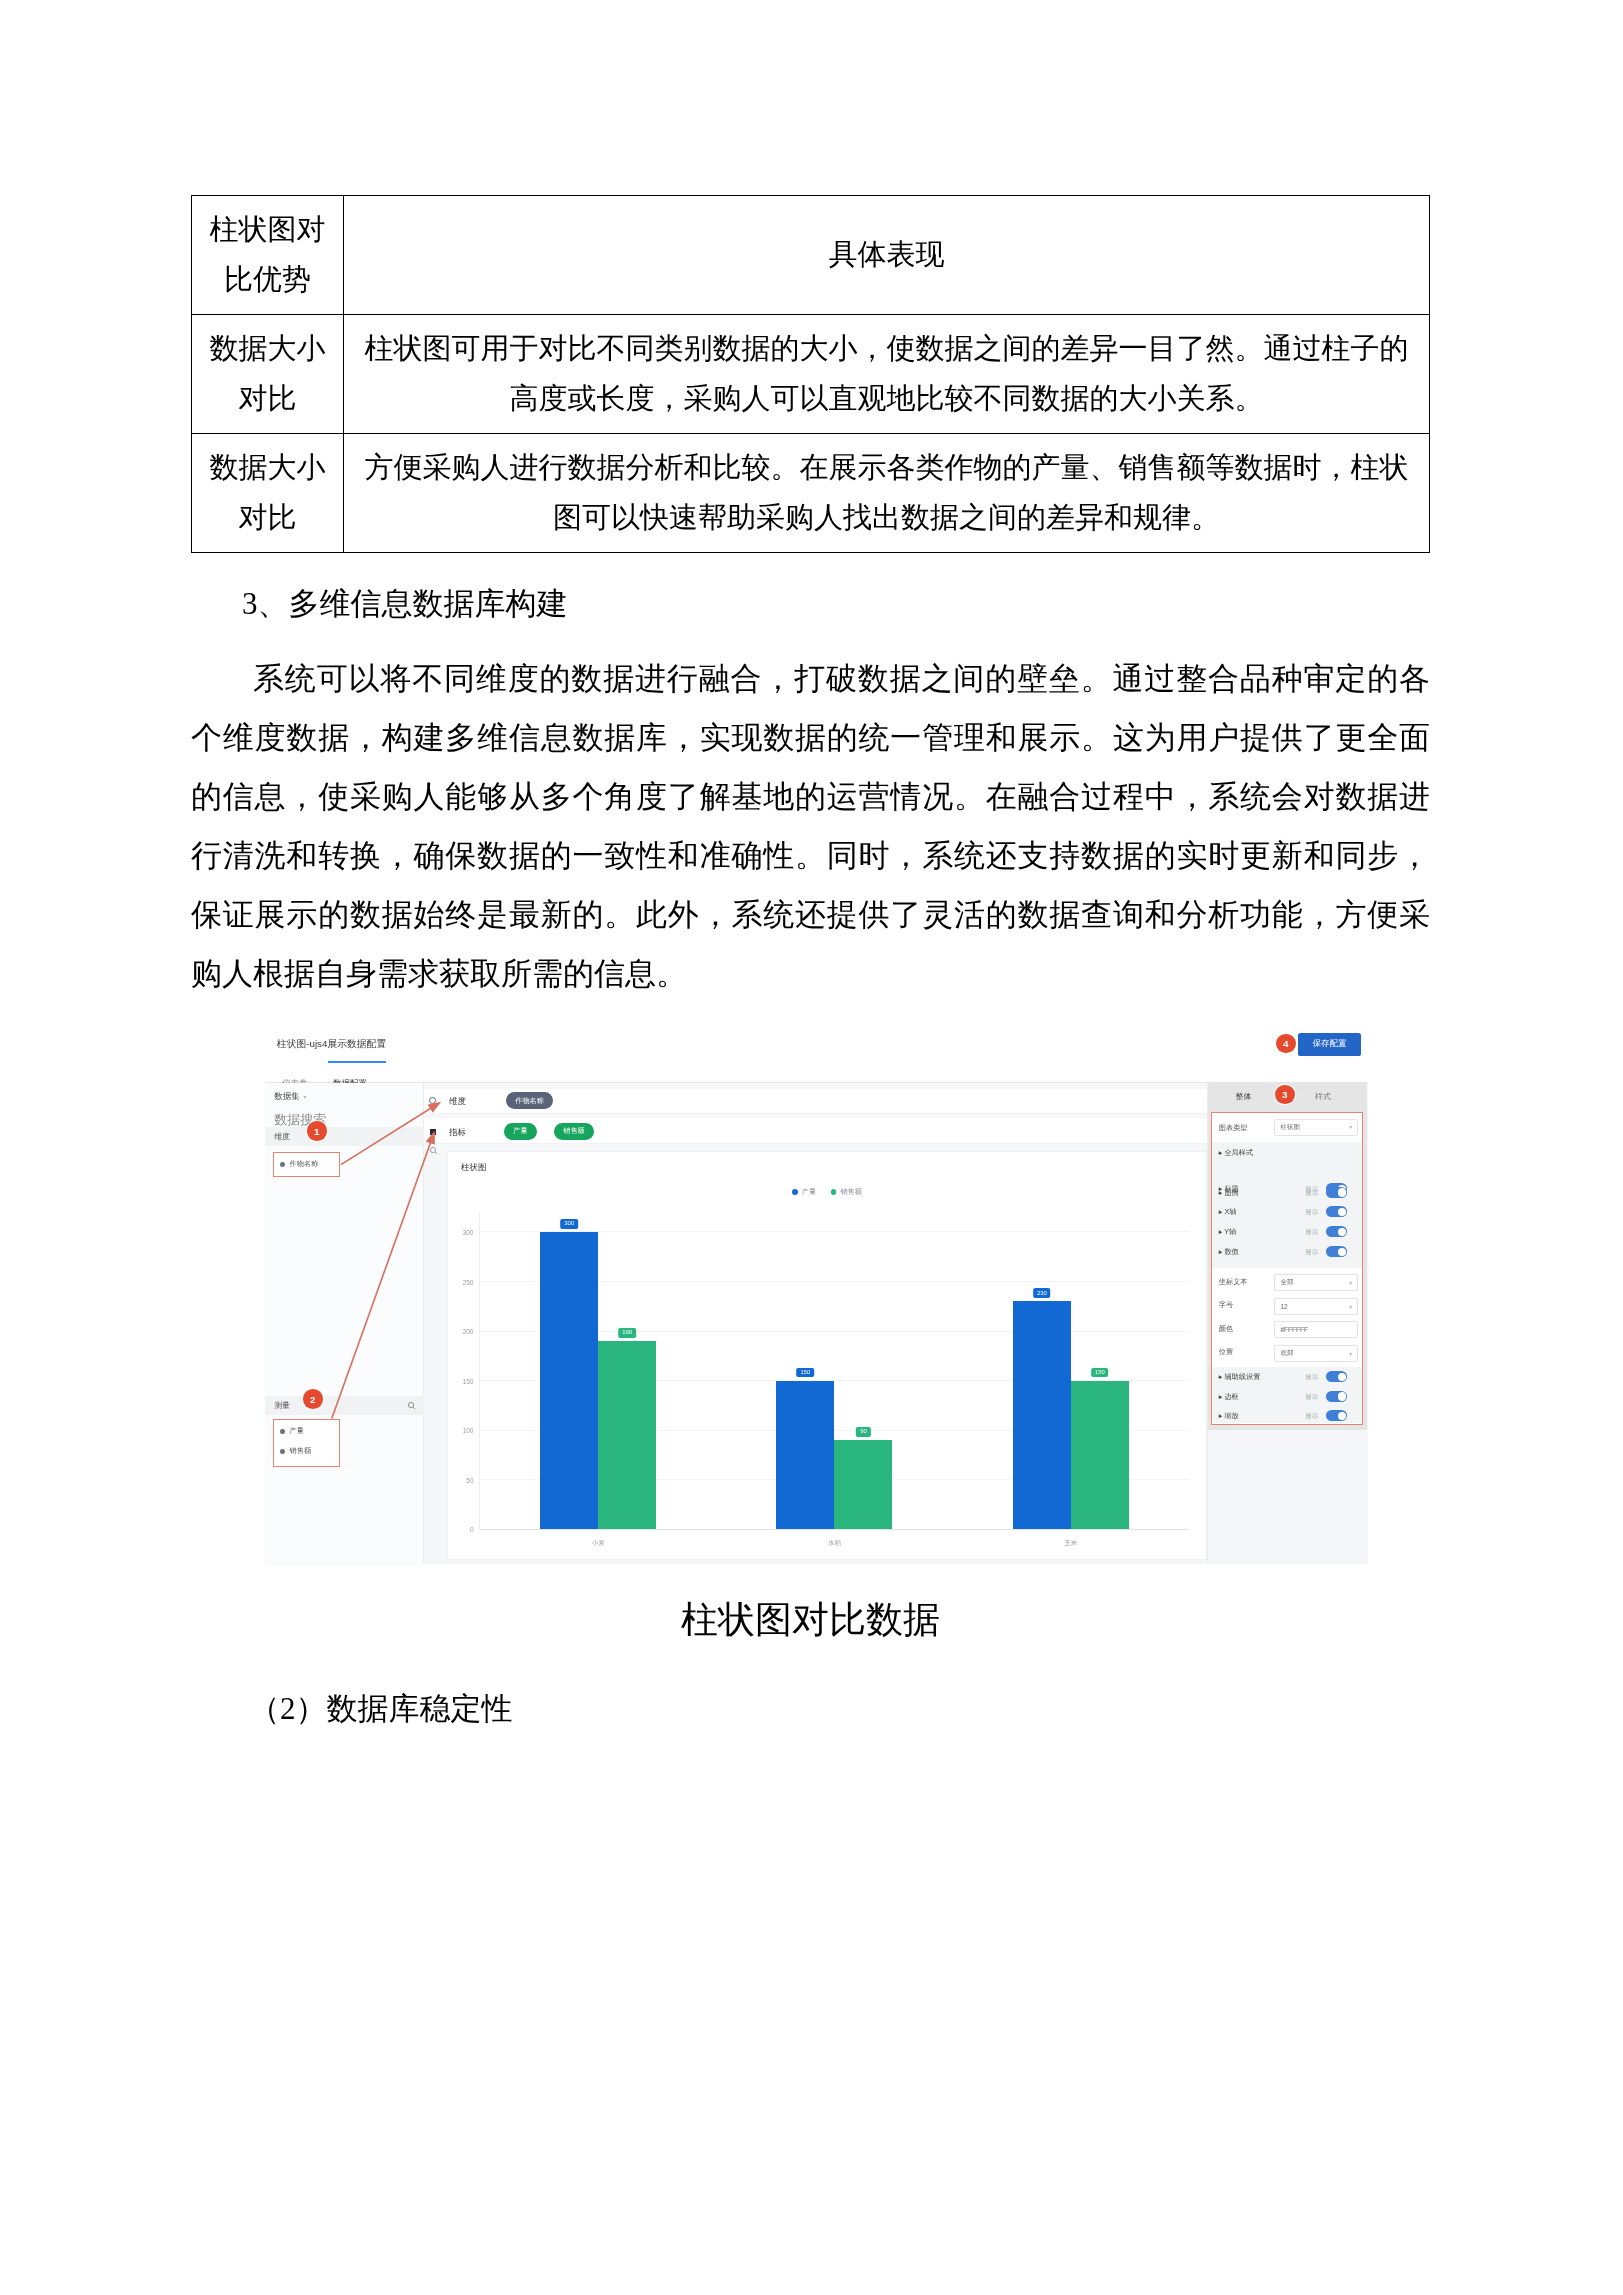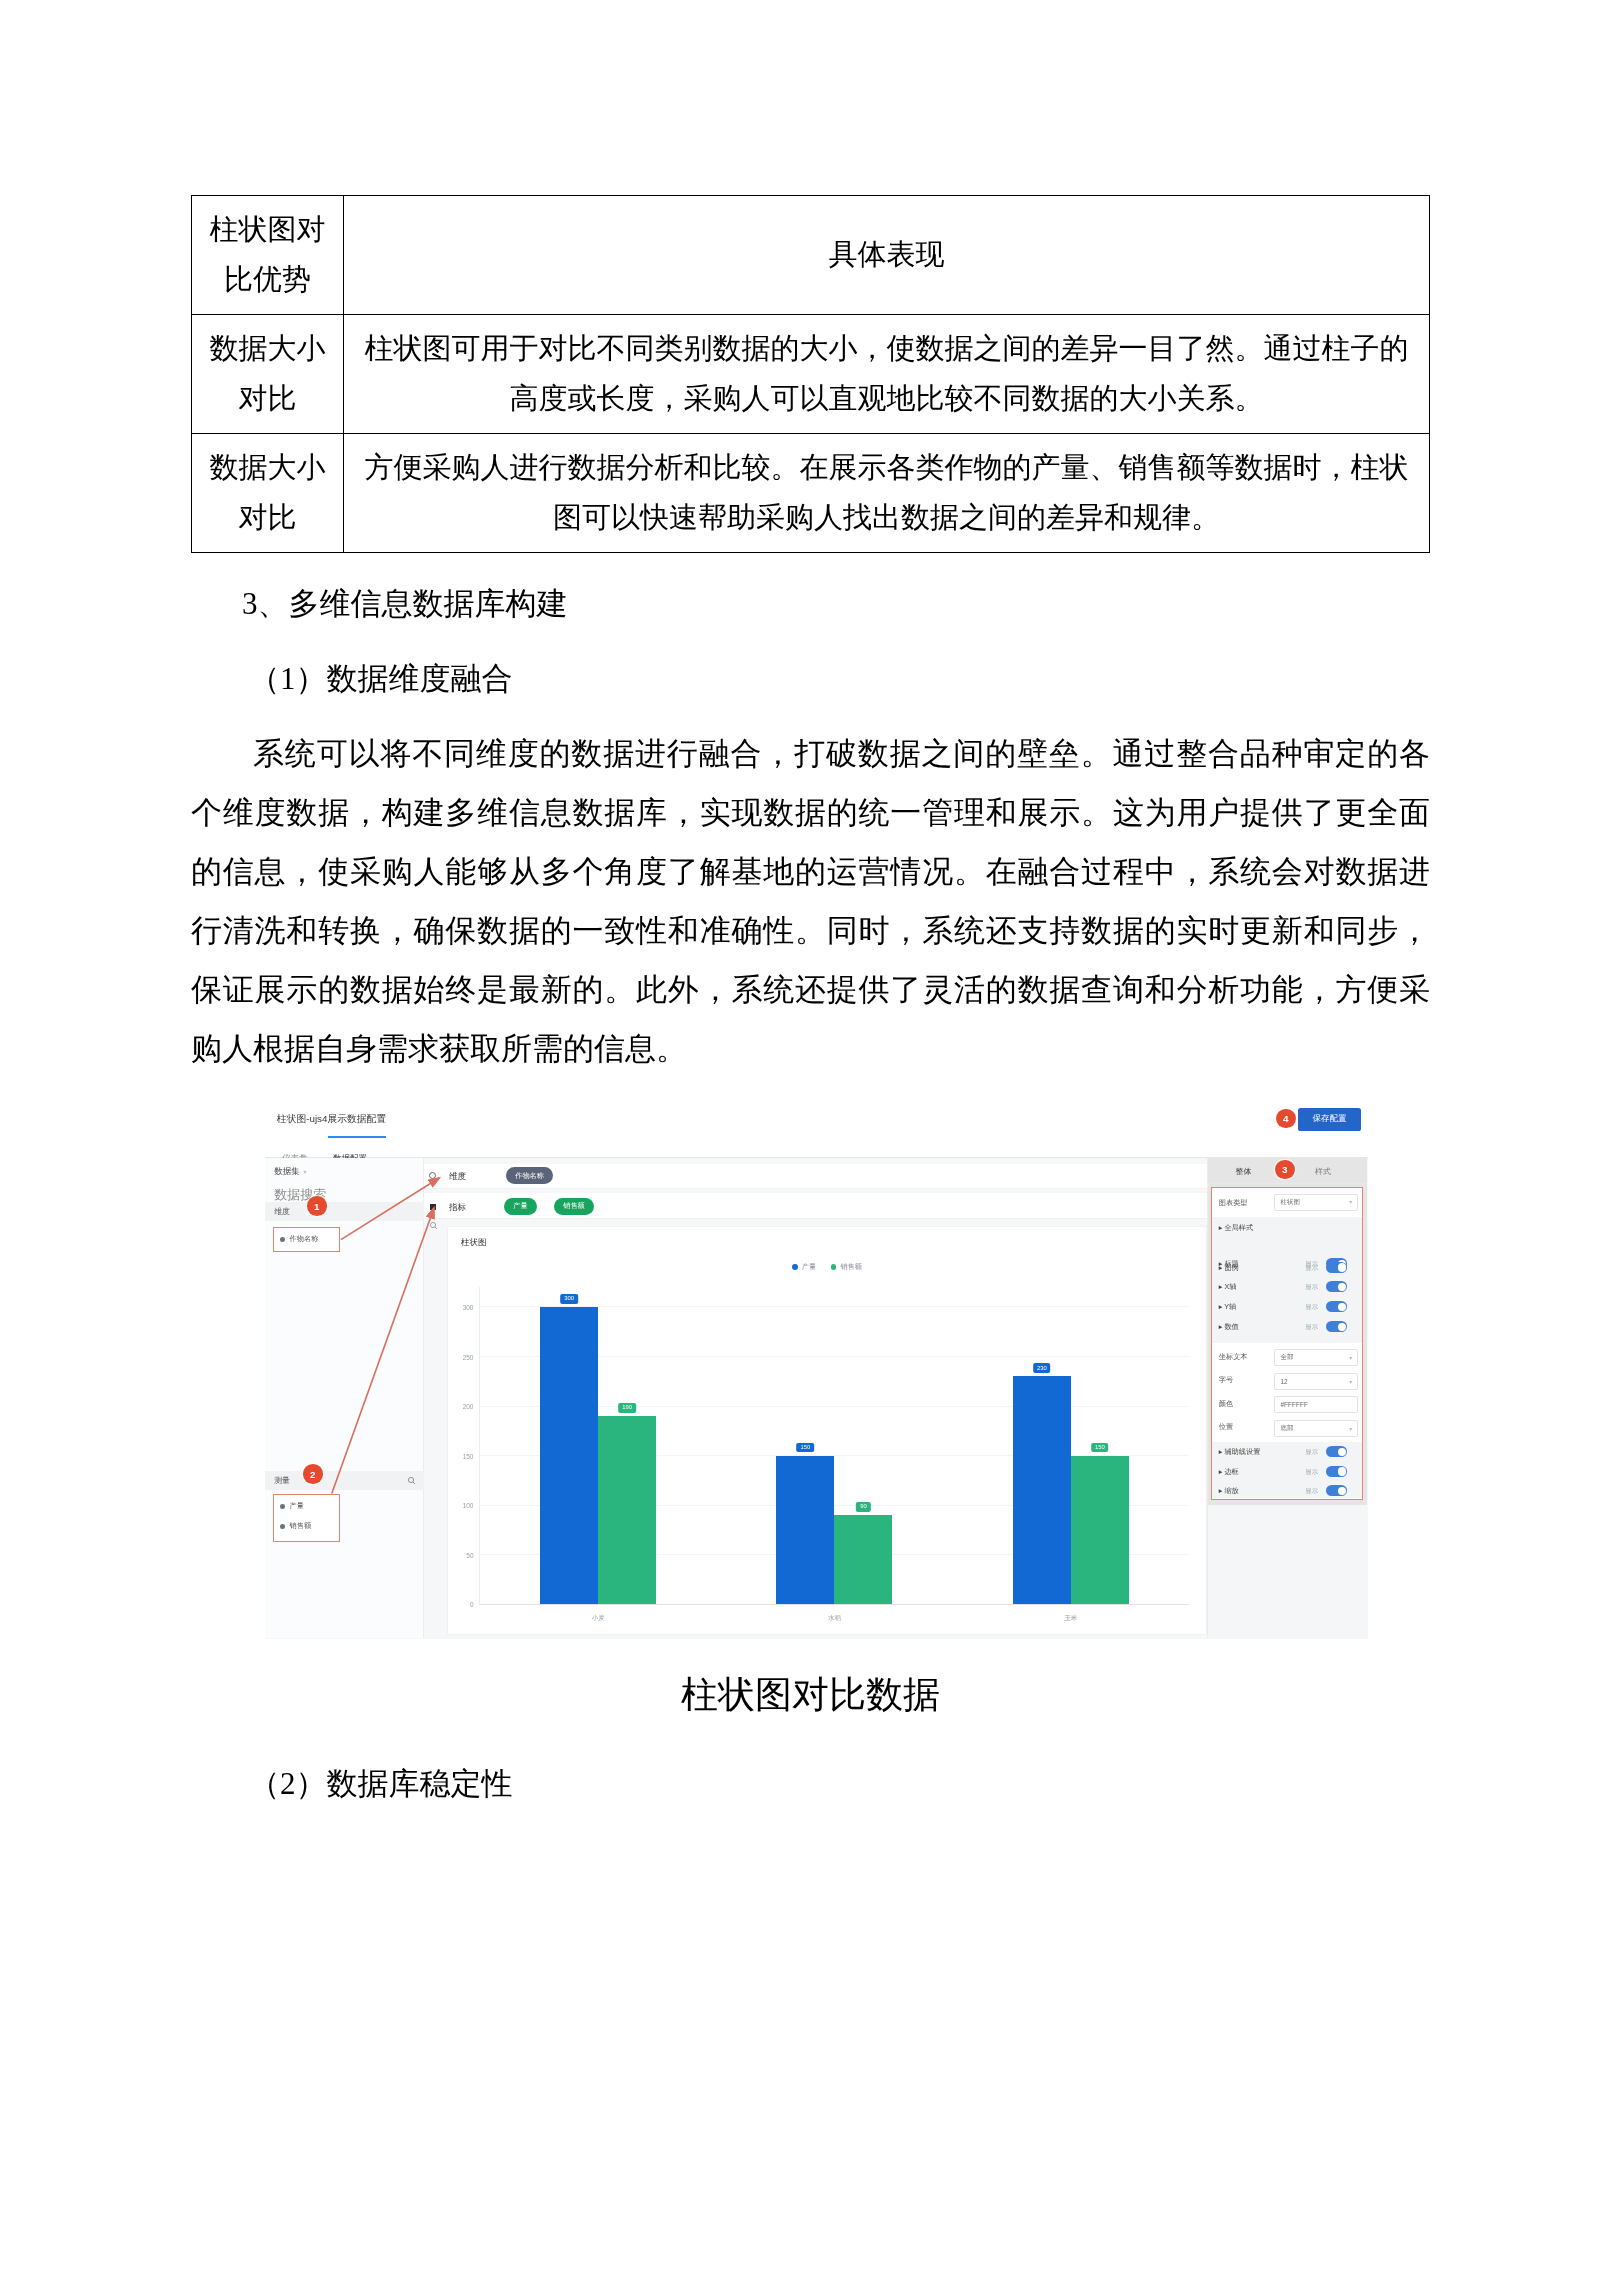--- a/index.html
+++ b/index.html
@@ -112,21 +112,20 @@
         <td>柱状图可用于对比不同类别数据的大小，使数据之间的差异一目了然。通过柱子的高度或长度，采购人可以直观地比较不同数据的大小关系。</td>
       </tr>
       <tr>
         <td class="term-cell">数据大小对比</td>
         <td>方便采购人进行数据分析和比较。在展示各类作物的产量、销售额等数据时，柱状图可以快速帮助采购人找出数据之间的差异和规律。</td>
       </tr>
     </tbody>
       </table>
 
     <div class="heading">3、多维信息数据库构建</div>
-    <div class="subheading">（1）数据维度融合</div>
     <p class="para">系统可以将不同维度的数据进行融合，打破数据之间的壁垒。通过整合品种审定的各个维度数据，构建多维信息数据库，实现数据的统一管理和展示。这为用户提供了更全面的信息，使采购人能够从多个角度了解基地的运营情况。在融合过程中，系统会对数据进行清洗和转换，确保数据的一致性和准确性。同时，系统还支持数据的实时更新和同步，保证展示的数据始终是最新的。此外，系统还提供了灵活的数据查询和分析功能，方便采购人根据自身需求获取所需的信息。</p>
 
     <div class="bi">
       <div class="bi-topbar"></div>
       <div class="bi-title">柱状图-ujs4展示数据配置</div>
       <div class="num-badge" style="left: 1011px; top: 6.5px; background-color: rgb(230, 74, 46);">4</div>
       <div class="save-btn" style="background-color: rgb(36, 101, 200);">保存配置</div>
 
       <div class="bi-tabstrip">
         <div class="tab-indicator" style="background-color: rgb(45, 140, 240);"></div>

